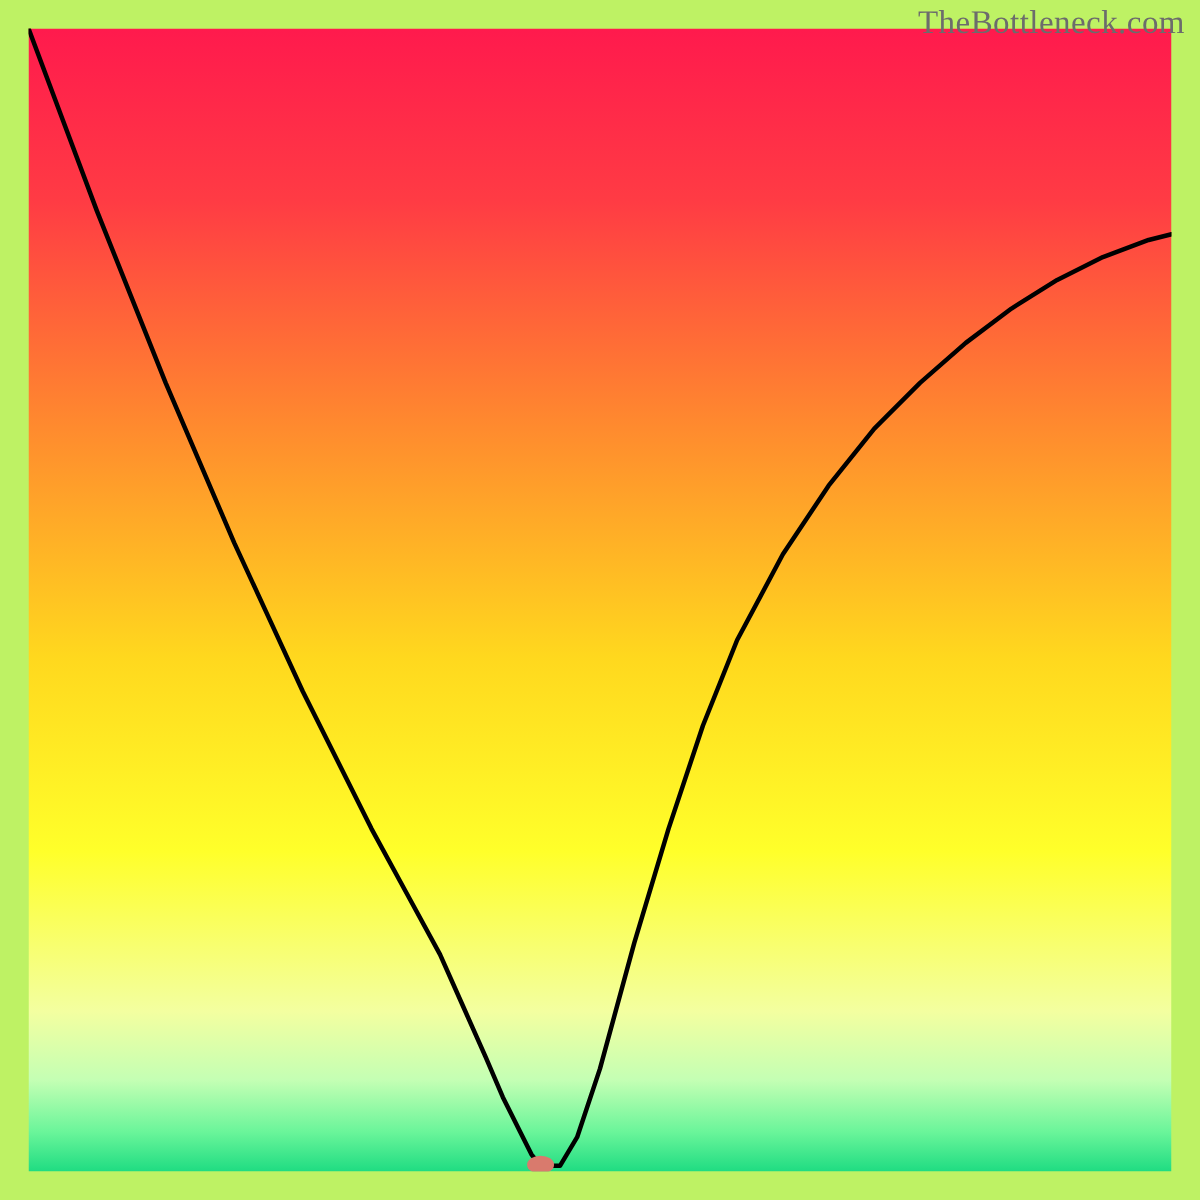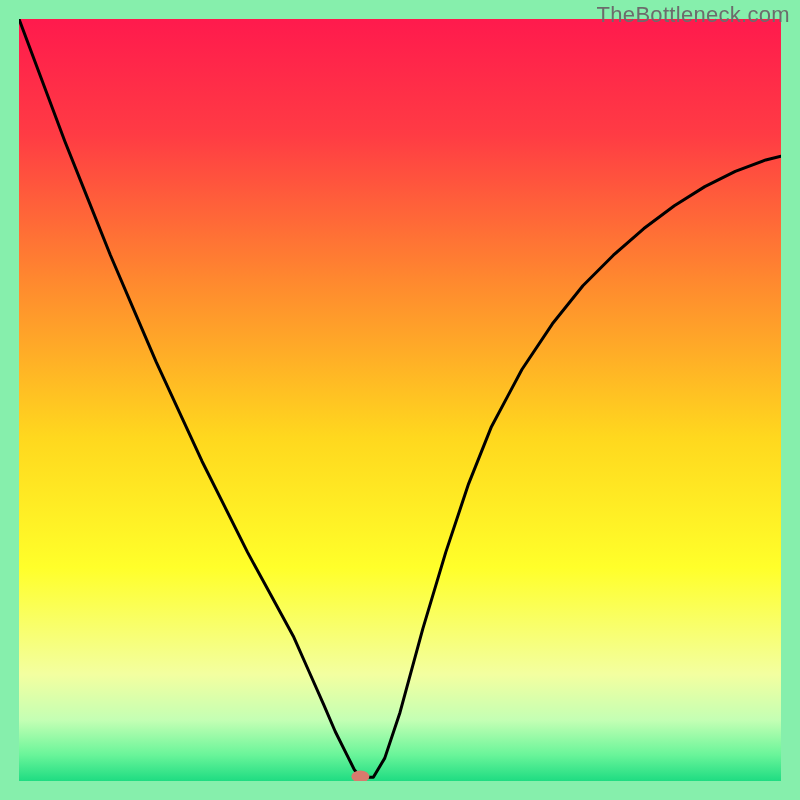--- a/index.html
+++ b/index.html
@@ -8,21 +8,22 @@
     width: 800px;
     height: 800px;
     overflow: hidden;
     background: #000;
     font-family: Arial, Helvetica, sans-serif;
   }
   .frame {
     position: relative;
     width: 800px;
     height: 800px;
-    background: #86efac;
+    background: #bef264;
+    font-family: Liberation Serif, serif;
   }
   .watermark {
     position: absolute;
     top: 2px;
     right: 10px;
     color: #6c6c6c;
     font-size: 22px;
     font-weight: 500;
     letter-spacing: 0.3px;
     z-index: 5;

